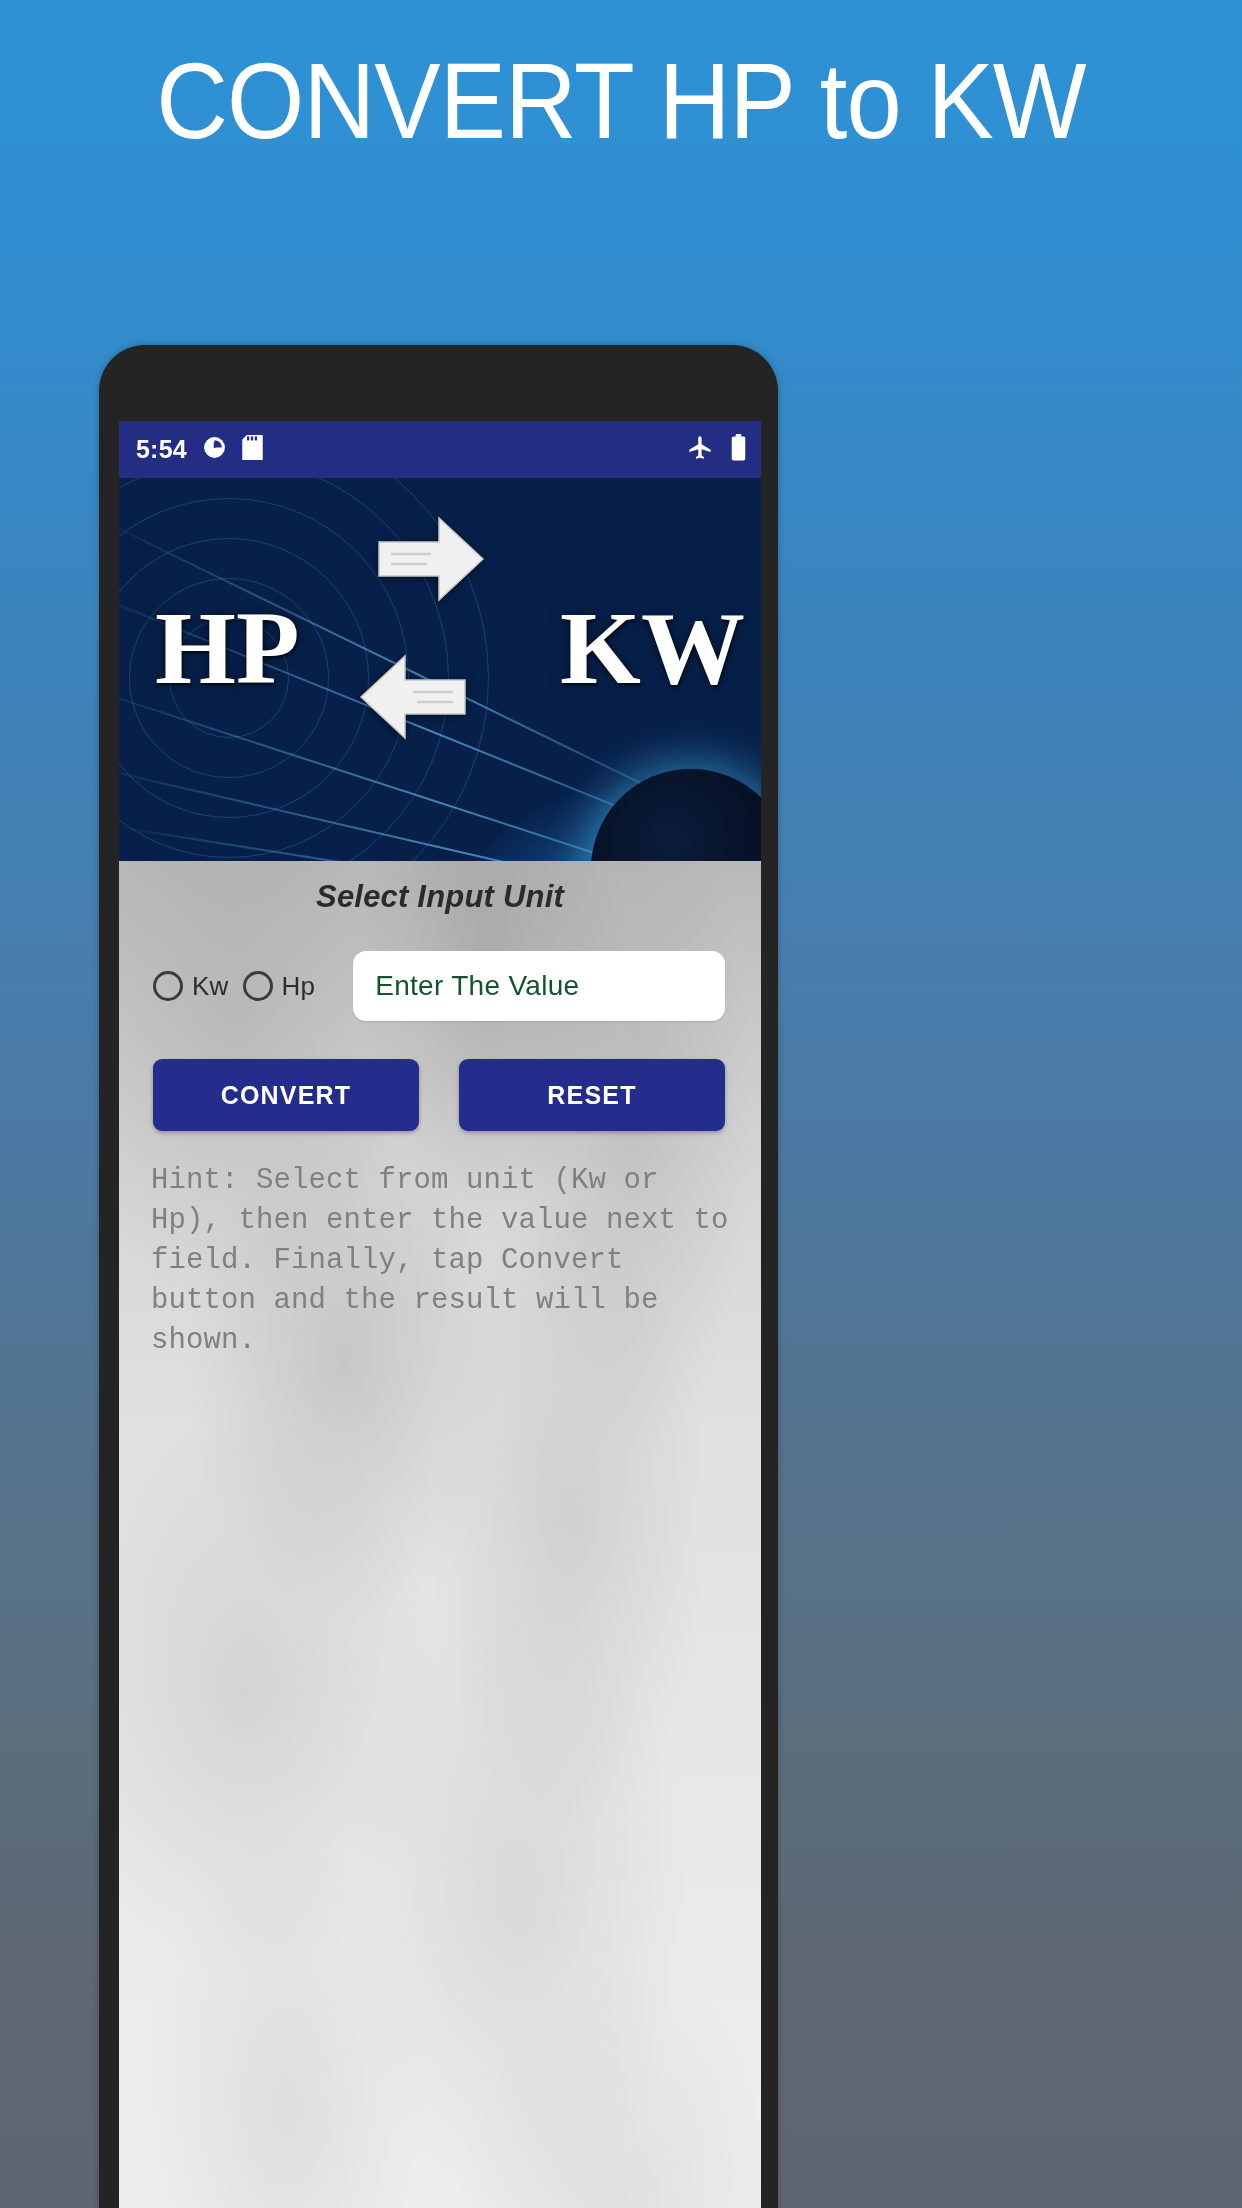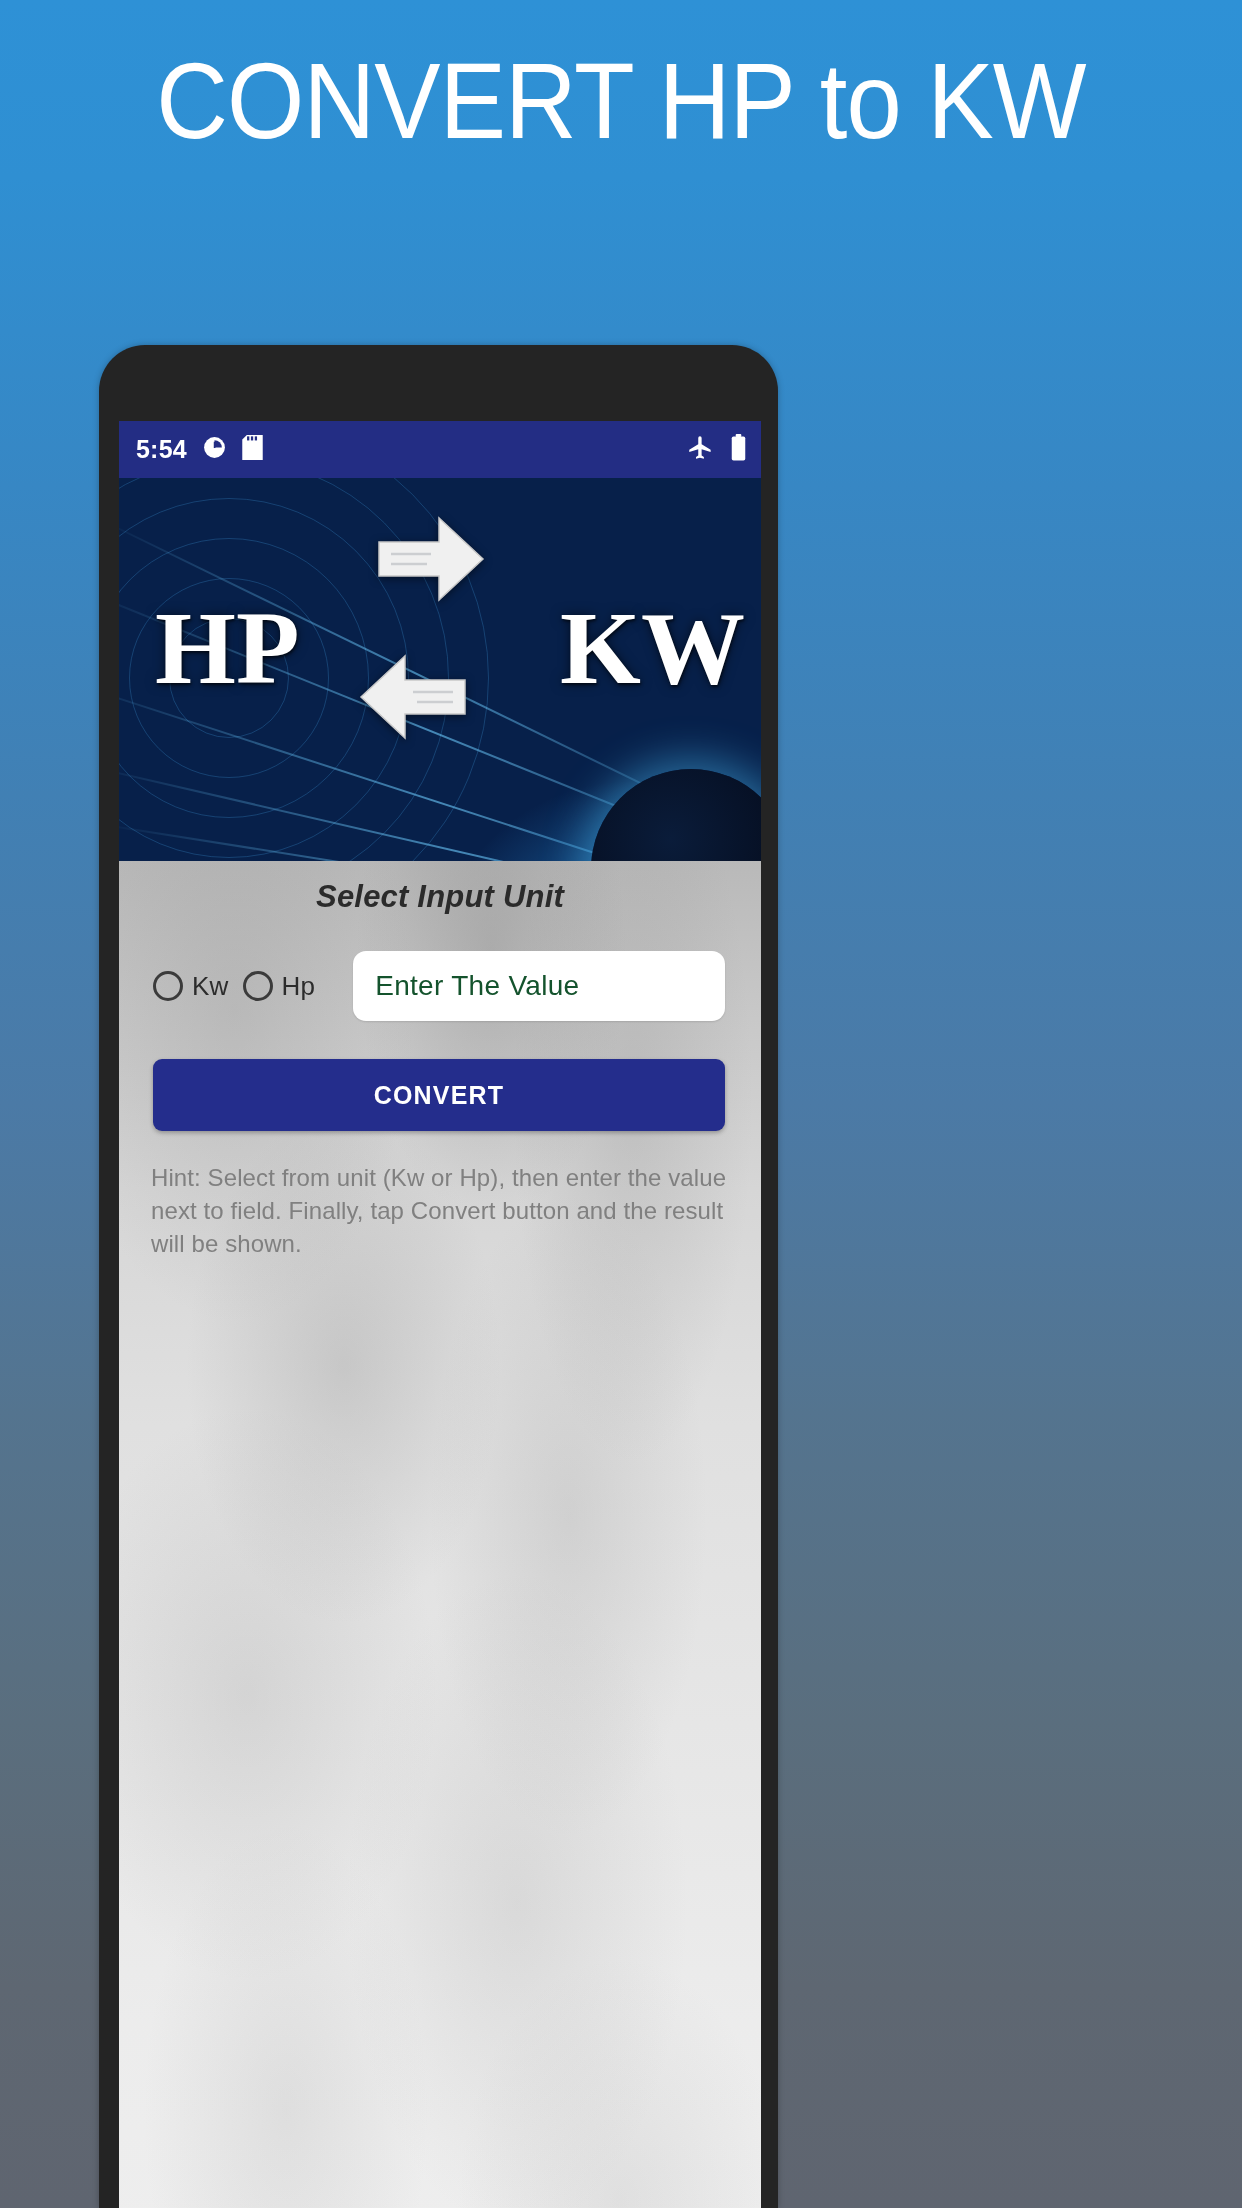--- a/index.html
+++ b/index.html
@@ -248,25 +248,26 @@
     font-size: 25px;
     font-weight: 700;
     letter-spacing: 1.2px;
     cursor: pointer;
     box-shadow: 0 2px 4px rgba(0,0,0,.28);
   }
 
   .hint {
     margin-top: 30px;
     padding: 0 32px 0 32px;
-    font-size: 24px;
+    font-size: 29px;
     line-height: 1.38;
     color: #808080;
     text-align: left;
     letter-spacing: .1px;
+    font-family: Liberation Mono, monospace;
   }
 
   
   .nav-bar {
     height: 101px;
     background: #020202;
     display: flex;
     align-items: center;
     justify-content: space-around;
     padding: 0 60px;
@@ -388,20 +389,21 @@
 
         </div>
 
         <div class="value-field">
           <span>Enter The Value</span>
         </div>
       </div>
 
       <div class="button-row">
         <button class="btn">CONVERT</button>
+        <button class="btn">RESET</button>
       </div>
 
       <div class="hint">Hint: Select from unit (Kw or Hp), then enter the value next to field. Finally, tap Convert button and the result will be shown.</div>
     </div>
 
     <div class="nav-bar">
       <div class="nav-btn">
         <span class="nav-back"></span>
       </div>
       <div class="nav-btn">

